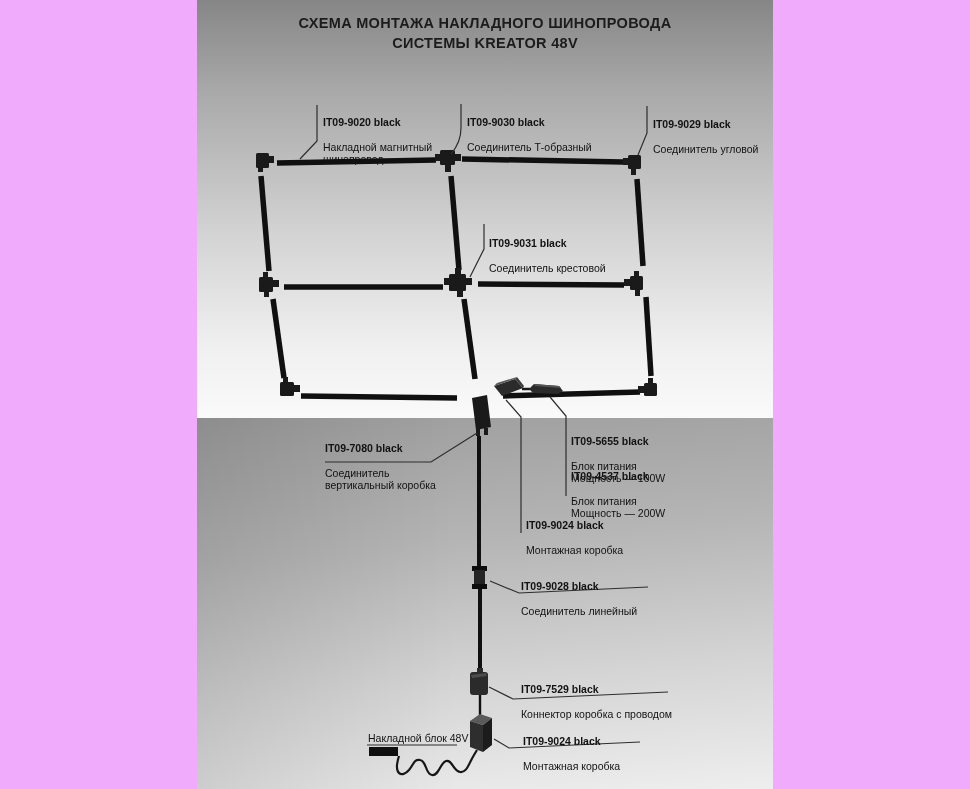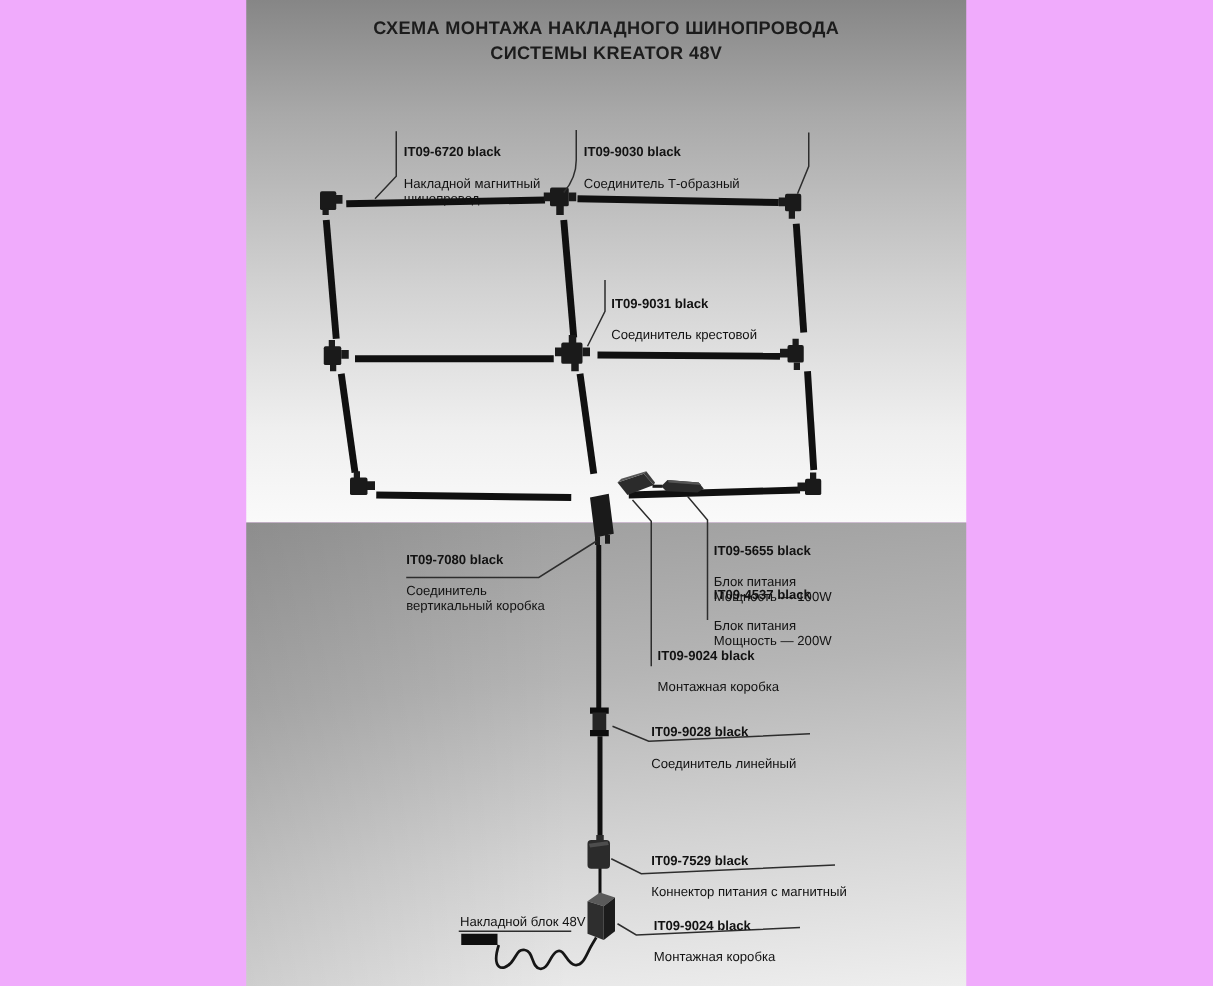--- a/index.html
+++ b/index.html
@@ -145,27 +145,31 @@
       <path d="M550,397 L566,416 V496"></path>
       <path d="M506,400 L521,417 V533"></path>
       <path d="M490,581 L519,593 L648,587"></path>
       <path d="M489,687 L513,699 L668,692"></path>
       <path d="M494,739 L509,748 L640,742"></path>
       <path d="M367,745 H457"></path>
     </g>
   </svg>
 
   <div class="callout" style="left:323px; top:104px">
-    <div class="code">IT09-6720 black</div>
+    <div class="code">IT09-9020 black</div>
     <div class="desc">Накладной магнитный
 шинопровод</div>
   </div>
   <div class="callout" style="left:467px; top:104px">
     <div class="code">IT09-9030 black</div>
     <div class="desc">Соединитель Т-образный</div>
+  </div>
+  <div class="callout" style="left:653px; top:106px">
+    <div class="code">IT09-9029 black</div>
+    <div class="desc">Соединитель угловой</div>
   </div>
   <div class="callout" style="left:489px; top:225px">
     <div class="code">IT09-9031 black</div>
     <div class="desc">Соединитель крестовой</div>
   </div>
   <div class="callout" style="left:325px; top:430px">
     <div class="code">IT09-7080 black</div>
     <div class="desc">Соединитель
 вертикальный коробка</div>
   </div>
@@ -182,20 +186,20 @@
   <div class="callout" style="left:526px; top:507px">
     <div class="code">IT09-9024 black</div>
     <div class="desc">Монтажная коробка</div>
   </div>
   <div class="callout" style="left:521px; top:568px">
     <div class="code">IT09-9028 black</div>
     <div class="desc">Соединитель линейный</div>
   </div>
   <div class="callout" style="left:521px; top:671px">
     <div class="code">IT09-7529 black</div>
-    <div class="desc">Коннектор питания с магнитный</div>
+    <div class="desc">Коннектор коробка с проводом</div>
   </div>
   <div class="callout" style="left:523px; top:723px">
     <div class="code">IT09-9024 black</div>
     <div class="desc">Монтажная коробка</div>
   </div>
   <div class="plain-label" style="left:368px; top:732px">Накладной блок 48V</div>
 </div>
 
 </body></html>

